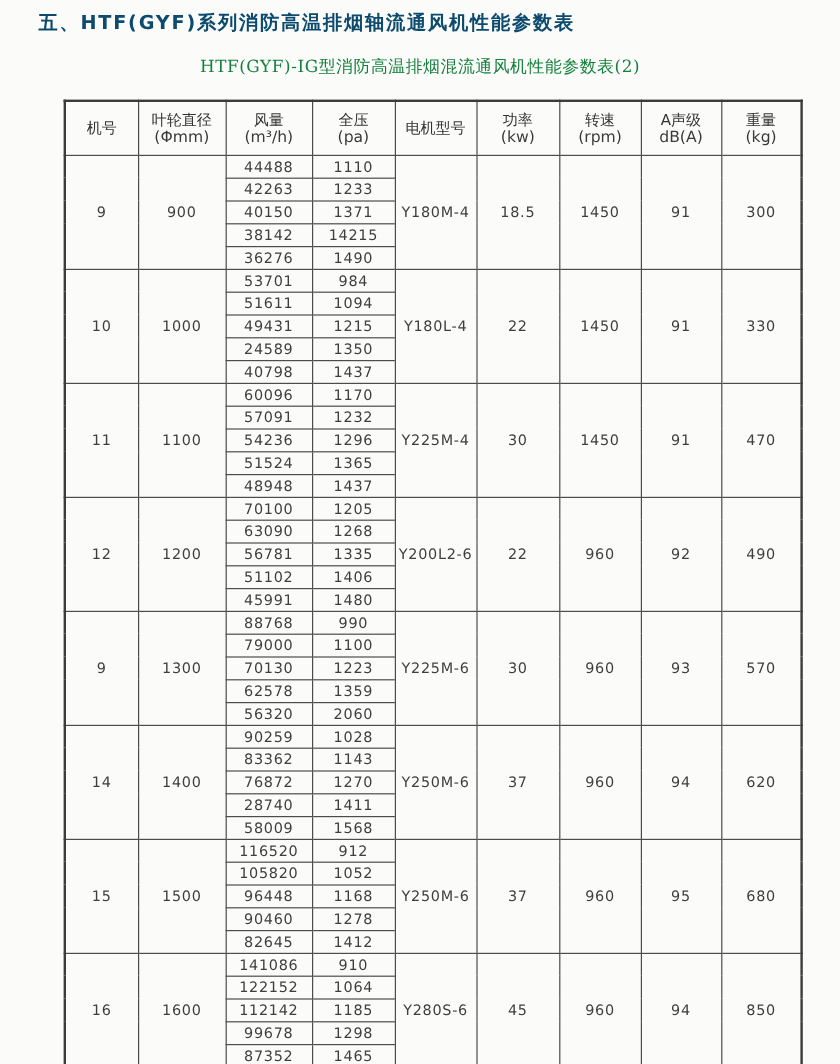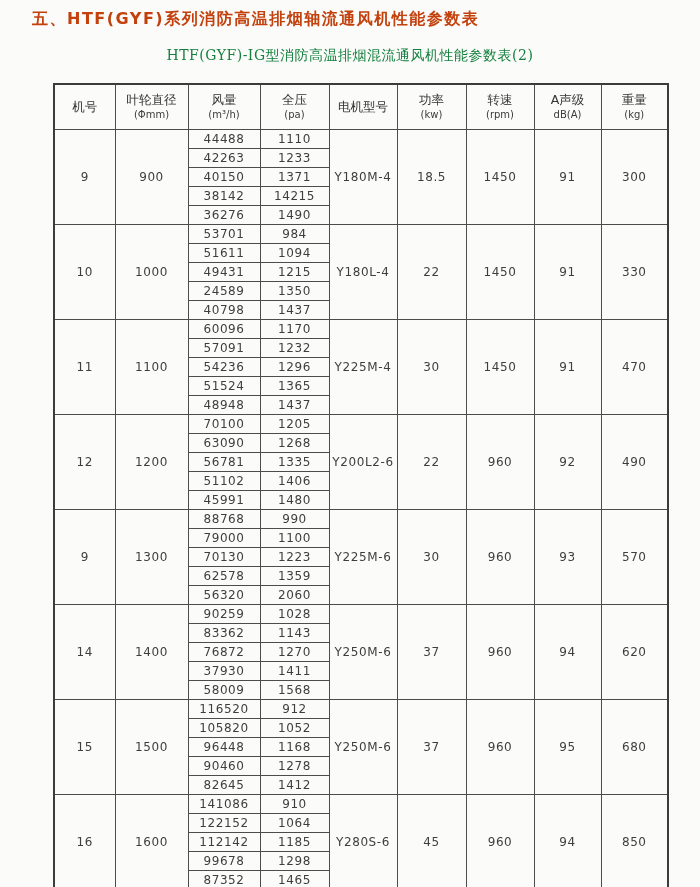--- a/index.html
+++ b/index.html
@@ -9,21 +9,21 @@
     width: 700px;
     height: 887px;
     background: #fbfbfa;
     font-family: "DejaVu Sans", "Liberation Sans", sans-serif;
     color: #3e3e3e;
     overflow: hidden;
   }
   .page-title {
     font-size: 16px;
     font-weight: bold;
-    color: #c2410c;
+    color: #0c4a6e;
     margin: 9px 0 0 32px;
     letter-spacing: 1.5px;
   }
   .page-subtitle {
     font-size: 14px;
     color: #15803d;
     text-align: center;
     margin-top: 17px;
     font-family: "DejaVu Serif", "Liberation Serif", serif;
     letter-spacing: 0.5px;
@@ -44,21 +44,21 @@
     background: transparent;
   }
   .fan-table thead th {
     height: 45px;
     font-size: 12.5px;
     color: #333;
     line-height: 15px;
   }
   .fan-table thead .unit {
     display: block;
-    font-size: 10px;
+    font-size: 13px;
     color: #3a3a3a;
     letter-spacing: 0;
   }
   .fan-table tbody td {
     height: 18px;
     font-size: 12px;
     color: #3e3e3e;
     letter-spacing: 0.6px;
     line-height: 18px;
   }
@@ -247,21 +247,21 @@
       </tr>
       <tr>
         <td>83362</td>
         <td>1143</td>
       </tr>
       <tr>
         <td>76872</td>
         <td>1270</td>
       </tr>
       <tr>
-        <td>37930</td>
+        <td>28740</td>
         <td>1411</td>
       </tr>
       <tr>
         <td>58009</td>
         <td>1568</td>
       </tr>
       <tr class="group-start">
         <td rowspan="5">15</td>
         <td rowspan="5">1500</td>
         <td>116520</td>

